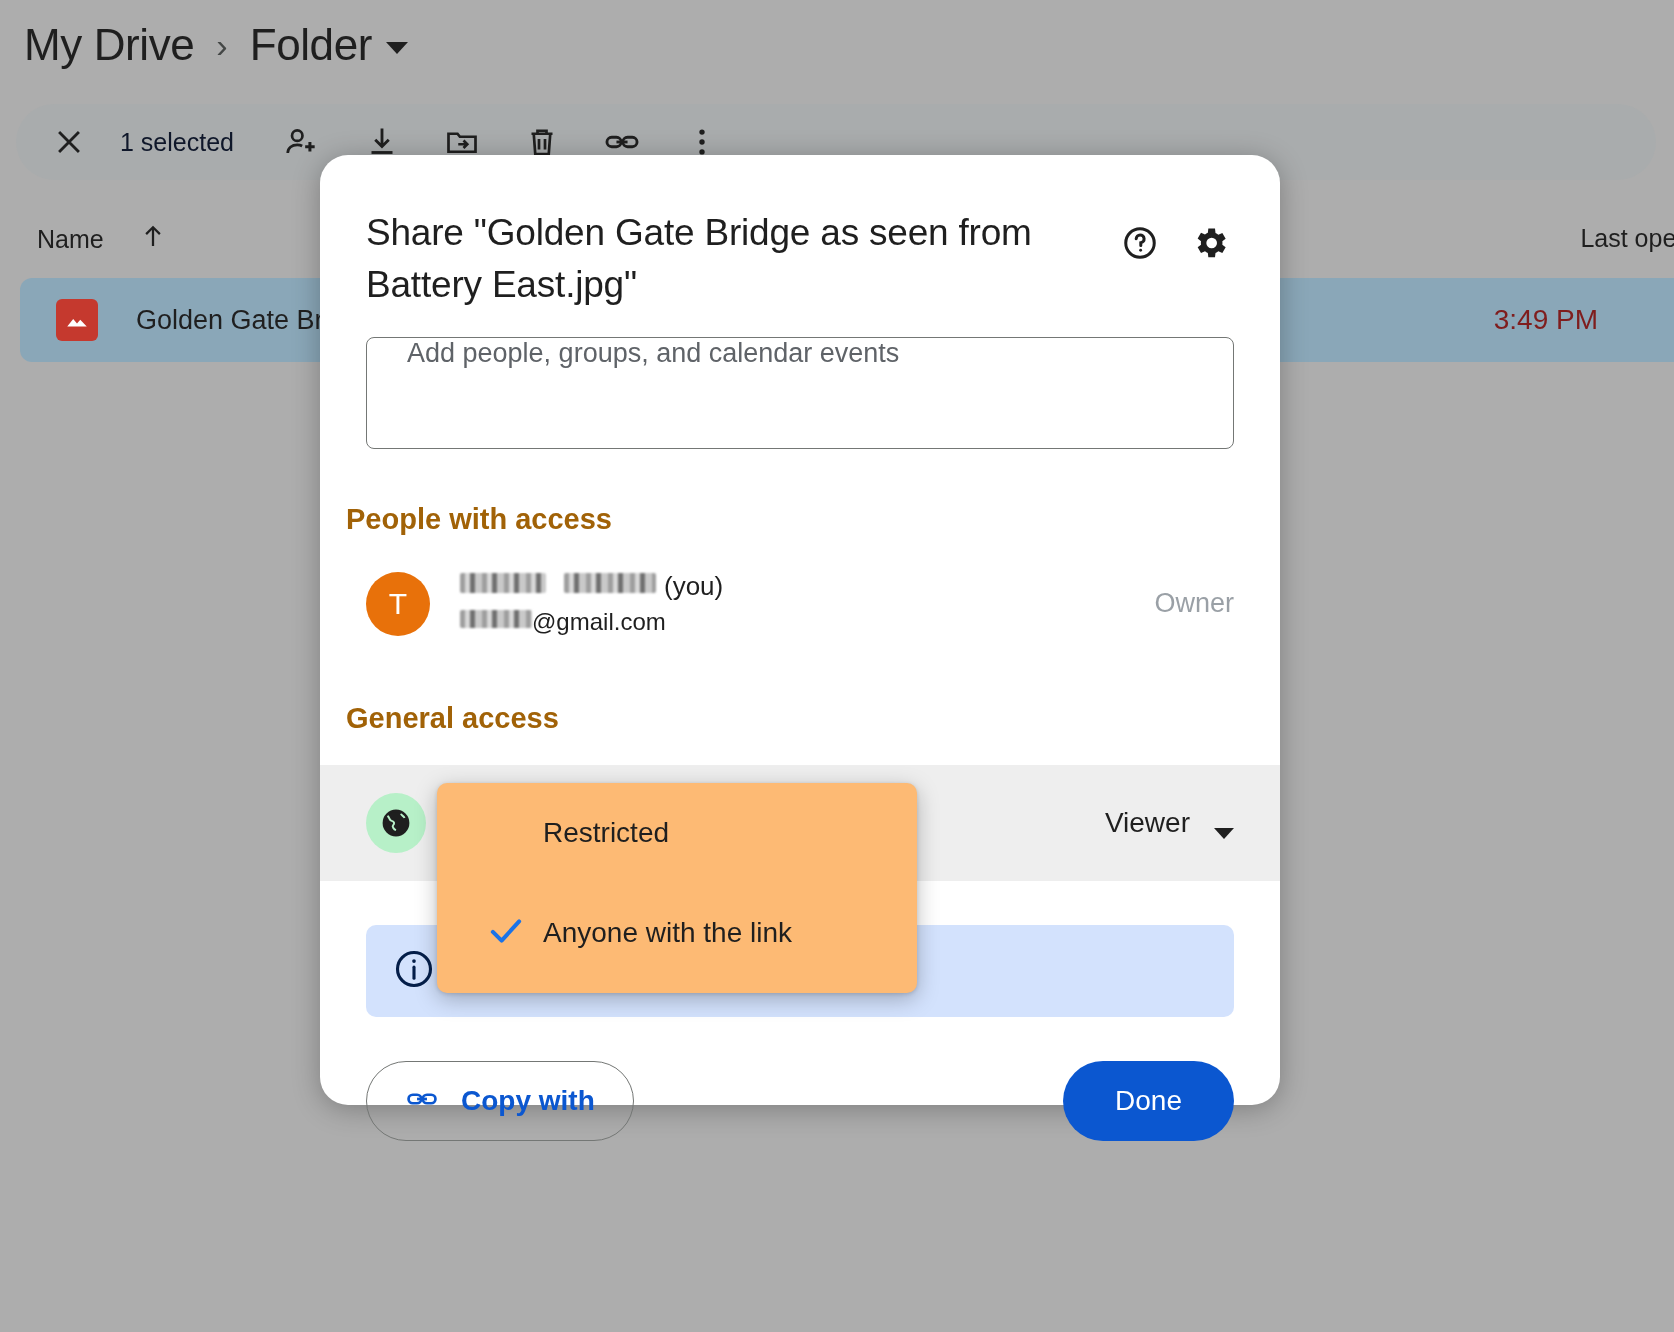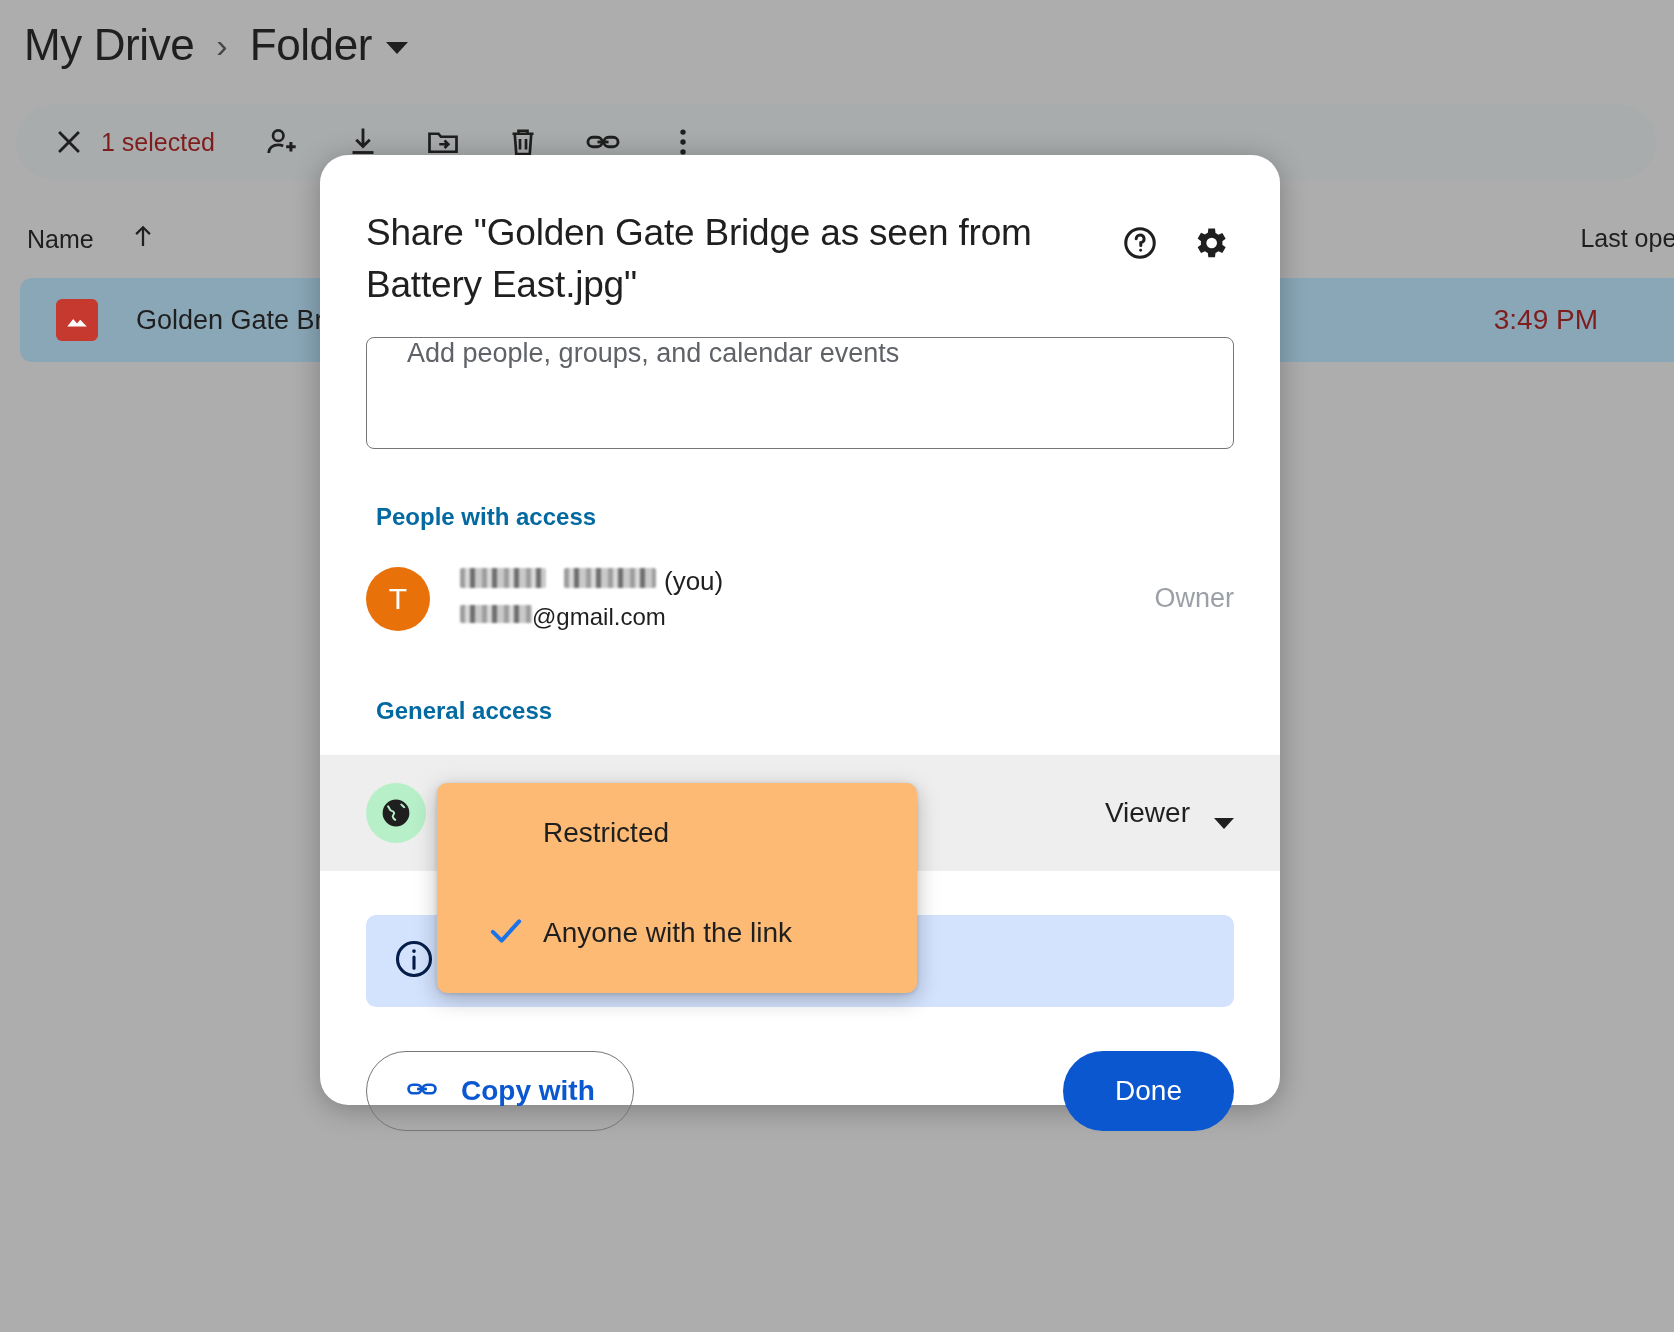--- a/index.html
+++ b/index.html
@@ -35,34 +35,34 @@
     width: 1640px; height: 76px;
     background: #a9acad;
     border-radius: 38px;
     display: flex; align-items: center;
   }
   .sel-close {
     width: 58px; height: 58px; margin-left: 24px;
     display: flex; align-items: center; justify-content: center;
   }
   .sel-count {
-    font-size: 25px; color: #7f1d1d; margin-left: 3px; margin-right: 38px;
+    font-size: 25px; color: #0f172a; margin-left: 22px; margin-right: 38px;
     white-space: nowrap;
   }
   .tb-icon {
     width: 60px; height: 60px; margin-right: 20px;
     display: flex; align-items: center; justify-content: center;
   }
 
   .list-head {
     position: absolute; left: 0; top: 208px; width: 1674px; height: 62px;
     display: flex; align-items: center;
   }
   .col-name {
-    font-size: 25px; color: #1f1f1f; margin-left: 27px;
+    font-size: 25px; color: #1f1f1f; margin-left: 37px;
     display: flex; align-items: center; gap: 34px;
   }
   .col-last {
     position: absolute; right: -44px; top: 16px;
     font-size: 25px; color: #1f1f1f; white-space: nowrap;
   }
 
   .file-row {
     position: absolute; left: 20px; top: 278px;
     width: 1654px; height: 84px;
@@ -108,22 +108,22 @@
   .share-input {
     margin: 26px 46px 0 46px;
     height: 112px; border: 1px solid #747775; border-radius: 8px;
     display: flex; 
   }
   .share-input span {
     font-size: 27px; color: #5f6368; padding-left: 40px;
   }
 
   .section-title {
-    font-size: 24px; color: #0369a1; font-weight: 700;
-    padding: 0 56px; margin-top: 54px;
+    font-size: 29px; color: #a16207; font-weight: 700;
+    padding: 0 26px; margin-top: 54px;
   }
 
   .person-row {
     display: flex; align-items: center;
     padding: 0 46px; margin-top: 32px; height: 72px;
   }
   .avatar {
     width: 64px; height: 64px; border-radius: 50%;
     background: #e8710a; color: #fff;
     display: flex; align-items: center; justify-content: center;

